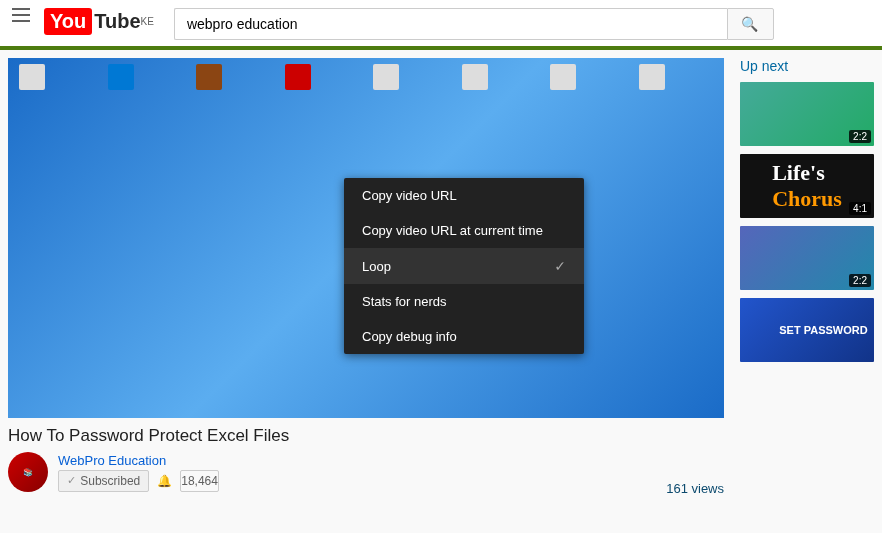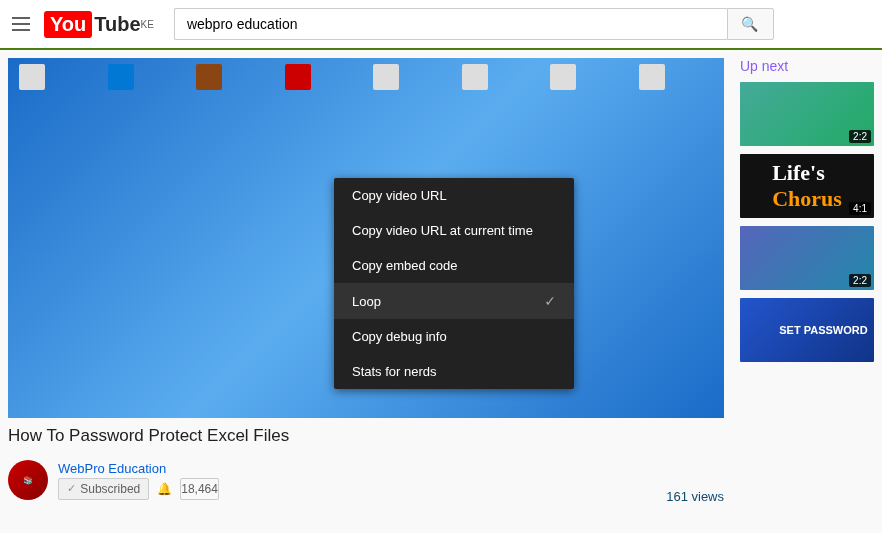--- a/index.html
+++ b/index.html
@@ -1,24 +1,24 @@
 <!DOCTYPE html>
 <html><head>
   <meta charset="utf-8">
   <style>
     * { margin: 0; padding: 0; box-sizing: border-box; }
     body { font-family: Arial, sans-serif; background: #f9f9f9; width: 882px; height: 533px; overflow: hidden; }
 
     
     .header {
       display: flex;
-      align-items: center;
+      align-items: flex-start;
       background: #fff;
-      padding: 20px 12px;
-      border-bottom: 2px solid #4d7c0f;
+      padding: 8px 12px;
+      border-bottom: 4px solid #4d7c0f;
       height: 50px;
     }
     .hamburger {
       display: flex; flex-direction: column; gap: 4px; cursor: pointer; margin-right: 14px;
     }
     .hamburger span { width: 18px; height: 2px; background: #606060; display: block; }
     .logo-wrap { display: flex; align-items: center; margin-right: 20px; }
     .logo-you { font-size: 20px; font-weight: bold; color: #fff; background: #f00; padding: 2px 6px; border-radius: 3px; }
     .logo-tube { font-size: 20px; font-weight: bold; color: #282828; margin-left: 2px; }
     .logo-ke { font-size: 10px; color: #606060; vertical-align: super; }
@@ -51,34 +51,34 @@
       gap: 4px; padding: 6px; position: absolute; top: 0; left: 0; right: 0;
     }
     .icon-item {
       display: flex; flex-direction: column; align-items: center;
       width: 36px;
     }
     .icon-box { width: 26px; height: 26px; background: rgba(255,255,255,0.3); border-radius: 2px; margin-bottom: 2px; }
 
     
     .context-menu {
-      position: absolute; top: 120px; left: 326px;
+      position: absolute; top: 120px; left: 336px;
       background: #222; color: #fff; border-radius: 2px;
       min-width: 240px; z-index: 10; box-shadow: 0 2px 10px rgba(0,0,0,0.5);
     }
     .context-item {
       padding: 10px 18px; font-size: 13px; cursor: pointer;
       display: flex; align-items: center; justify-content: space-between;
     }
     .context-item.highlighted { background: #333; }
     .check-mark { color: #aaa; font-size: 14px; }
 
     
     .video-info { padding: 8px 0; }
-    .video-title { font-size: 17px; color: #212121; margin-bottom: 10px; }
+    .video-title { font-size: 17px; color: #212121; margin-bottom: 2px; }
     .channel-row { display: flex; align-items: center; gap: 10px; }
     .channel-avatar {
       width: 40px; height: 40px; background: #c00;
       border-radius: 50%; display: flex; align-items: center; justify-content: center;
       color: #fff; font-size: 10px; font-weight: bold; flex-shrink: 0;
       overflow: hidden;
     }
     .avatar-inner {
       width: 100%; height: 100%; background: linear-gradient(135deg, #c00, #800);
       display: flex; align-items: center; justify-content: center;
@@ -92,21 +92,21 @@
       background: #f0f0f0; border: 1px solid #ccc; border-radius: 2px;
       padding: 3px 8px; font-size: 12px; cursor: pointer; color: #606060;
     }
     .sub-check { color: #909090; font-size: 11px; }
     .bell-icon { font-size: 12px; color: #606060; cursor: pointer; }
     .sub-count { font-size: 12px; color: #606060; border: 1px solid #ccc; padding: 3px 0; border-radius: 2px; }
     .view-count { font-size: 13px; color: #0c4a6e; margin-left: auto; margin-top: 33px; }
 
     
     .sidebar { width: 150px; padding: 0 8px; flex-shrink: 0; }
-    .up-next { font-size: 14px; color: #8b5cf6; margin-bottom: 8px; }
+    .up-next { font-size: 14px; color: #0369a1; margin-bottom: 8px; }
     .sidebar-video { margin-bottom: 8px; cursor: pointer; }
     .thumb { width: 134px; height: 64px; background: #333; position: relative; border-radius: 1px; overflow: hidden; }
     .thumb-1 { background: linear-gradient(135deg, #4a8; #2a6); }
     .thumb-2 { background: #111; }
     .thumb-3 { background: linear-gradient(135deg, #56a; #28a); }
     .thumb-4 { background: linear-gradient(135deg, #2255aa; #113388); }
     .thumb-duration {
       position: absolute; bottom: 3px; right: 3px;
       background: rgba(0,0,0,0.8); color: #fff; font-size: 10px;
       padding: 1px 4px; border-radius: 2px;
@@ -165,32 +165,29 @@
             </div>
         </div>
 
         <div class="context-menu">
           <div class="context-item">
             <span>Copy video URL</span>
           </div>
           <div class="context-item">
             <span>Copy video URL at current time</span>
           </div>
-          <div class="context-item">
-            <span>Copy embed code</span>
-          </div>
           <div class="context-item highlighted">
             <span>Loop</span>
             <span class="check-mark">✓</span>
           </div>
           <div class="context-item">
+            <span>Stats for nerds</span>
+          </div>
+          <div class="context-item">
             <span>Copy debug info</span>
-          </div>
-          <div class="context-item">
-            <span>Stats for nerds</span>
           </div>
         </div>
       </div>
     </div>
 
     <div class="video-info">
       <div class="video-title">How To Password Protect Excel Files</div>
       <div class="channel-row">
         <div class="channel-avatar">
           <div class="avatar-inner">📚</div>

